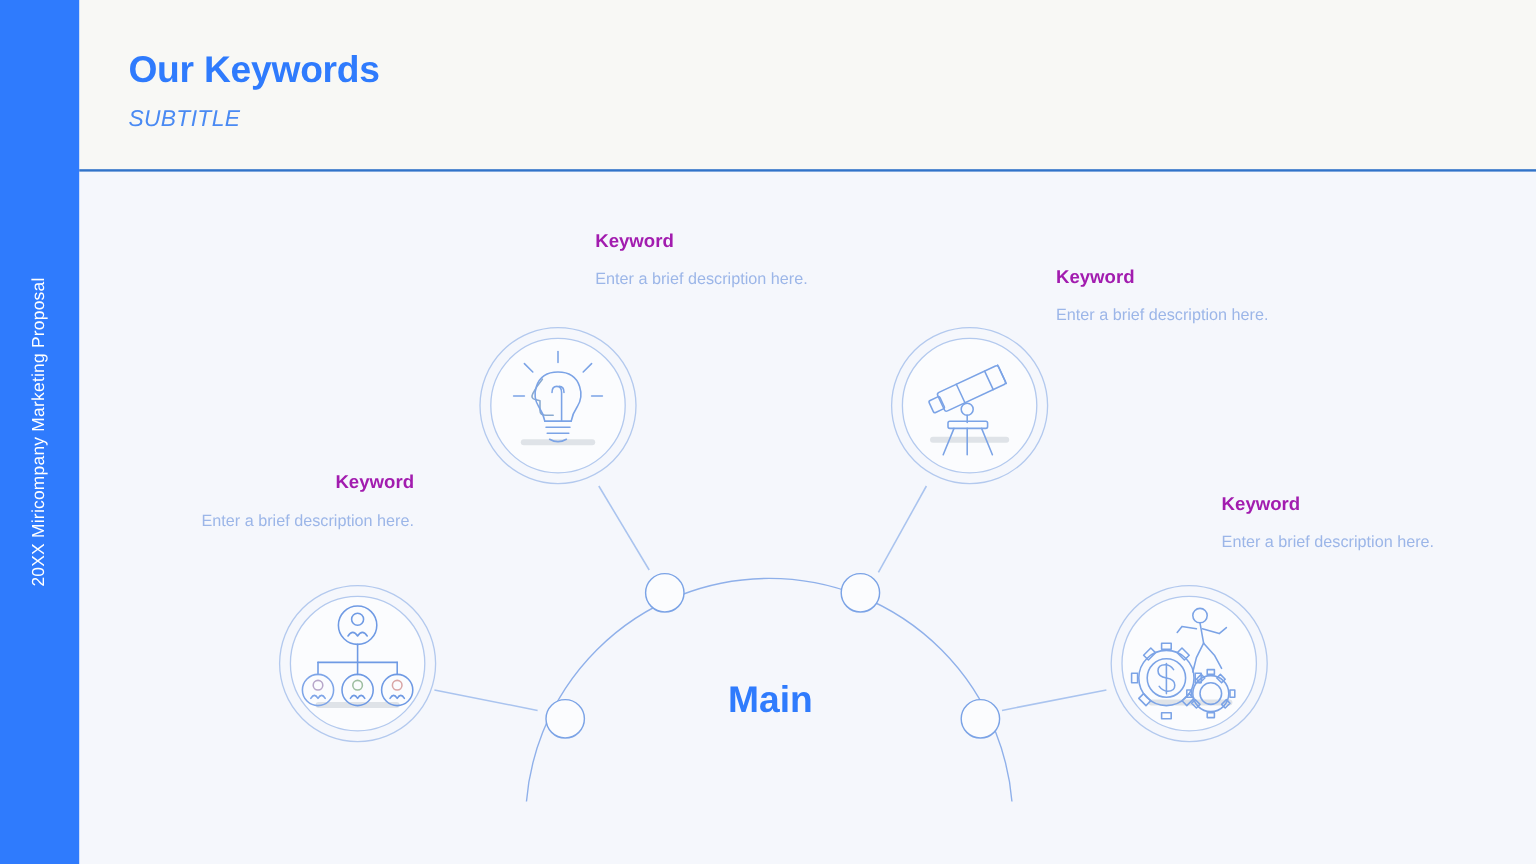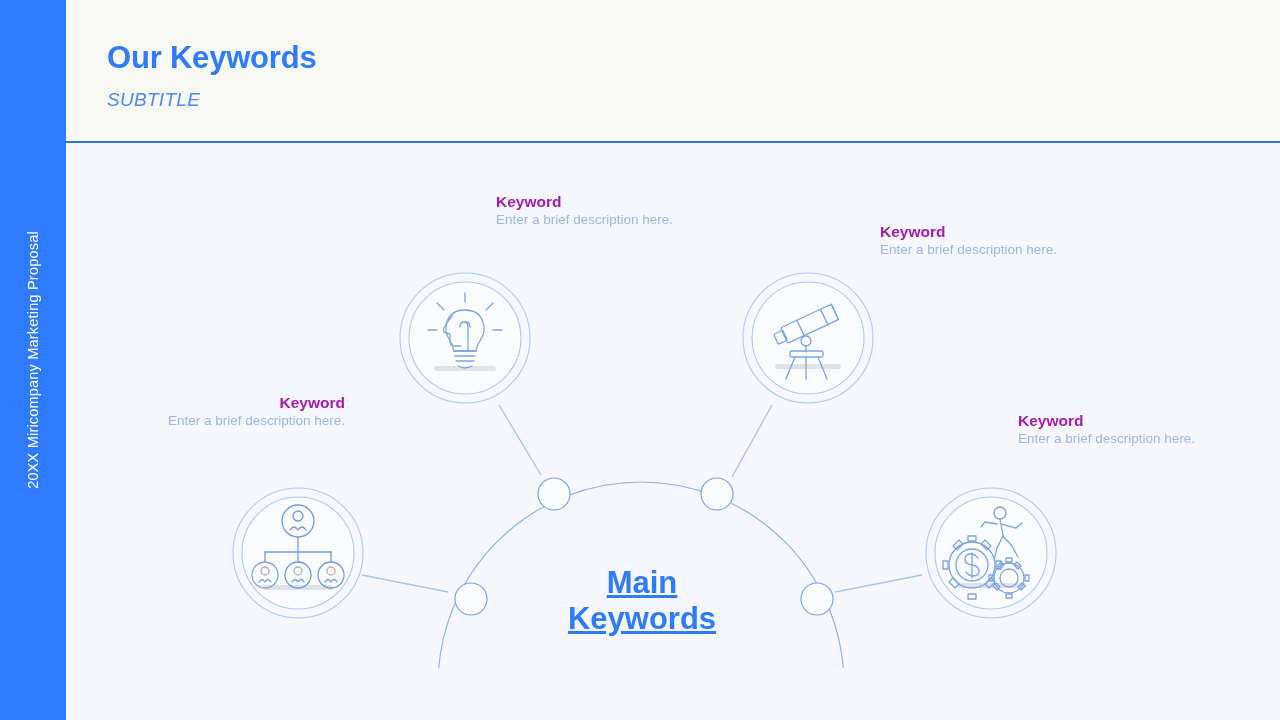--- a/index.html
+++ b/index.html
@@ -101,37 +101,37 @@
     position: absolute;
     left: 492px;
     top: 565px;
     width: 300px;
     text-align: center;
     color: #2f7bfd;
     font-size: 31px;
     font-weight: bold;
     line-height: 1.16;
     z-index: 3;
-    text-decoration: underline;
   }
   #main-label .line { display: block; }
 
   
   .label-group {
     position: absolute;
     z-index: 4;
   }
   .label-group .kw {
     font-size: 15.5px;
     font-weight: bold;
     color: #a21caf;
     line-height: 1.2;
     white-space: nowrap;
   }
   .label-group .desc {
+    margin-top: 13px;
     font-size: 13.5px;
     font-weight: normal;
     color: #9cb6e8;
     line-height: 1.2;
     white-space: nowrap;
   }
   .label-group.align-right { text-align: right; }
   .label-group.align-left  { text-align: left; }
 
   #lbl-0 { left: 147px; top: 394px; width: 198px; }
@@ -314,21 +314,20 @@
               <path d="M1003 536 L1012 546 L1018 557"></path>
             </g>
           </g>
         </g>
       </g>
     </svg>
   </div>
 
   <div id="main-label">
     <span class="line">Main</span>
-    <span class="line">Keywords</span>
   </div>
 
   <div id="lbl-0" class="label-group align-right">
     <div class="kw">Keyword</div>
     <div class="desc">Enter a brief description here.</div>
   </div>
 
   <div id="lbl-1" class="label-group align-left">
     <div class="kw">Keyword</div>
     <div class="desc">Enter a brief description here.</div>

